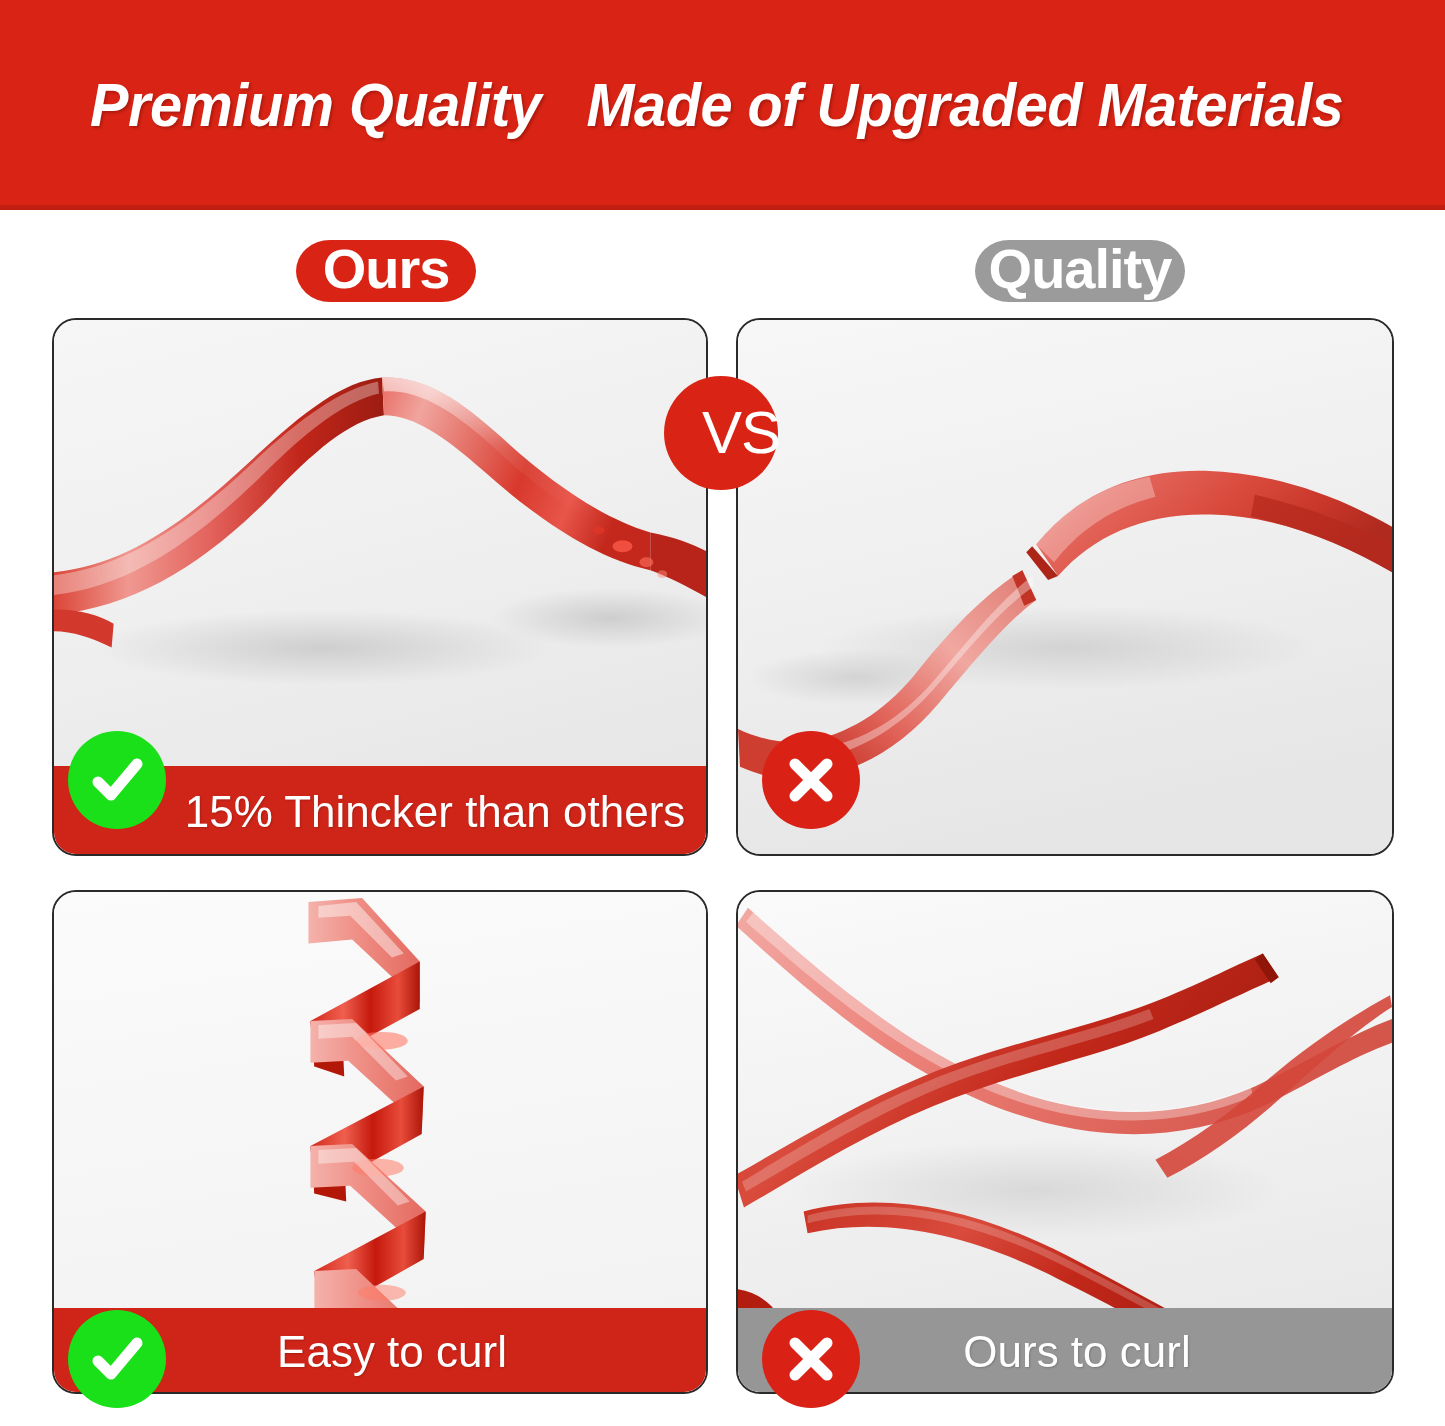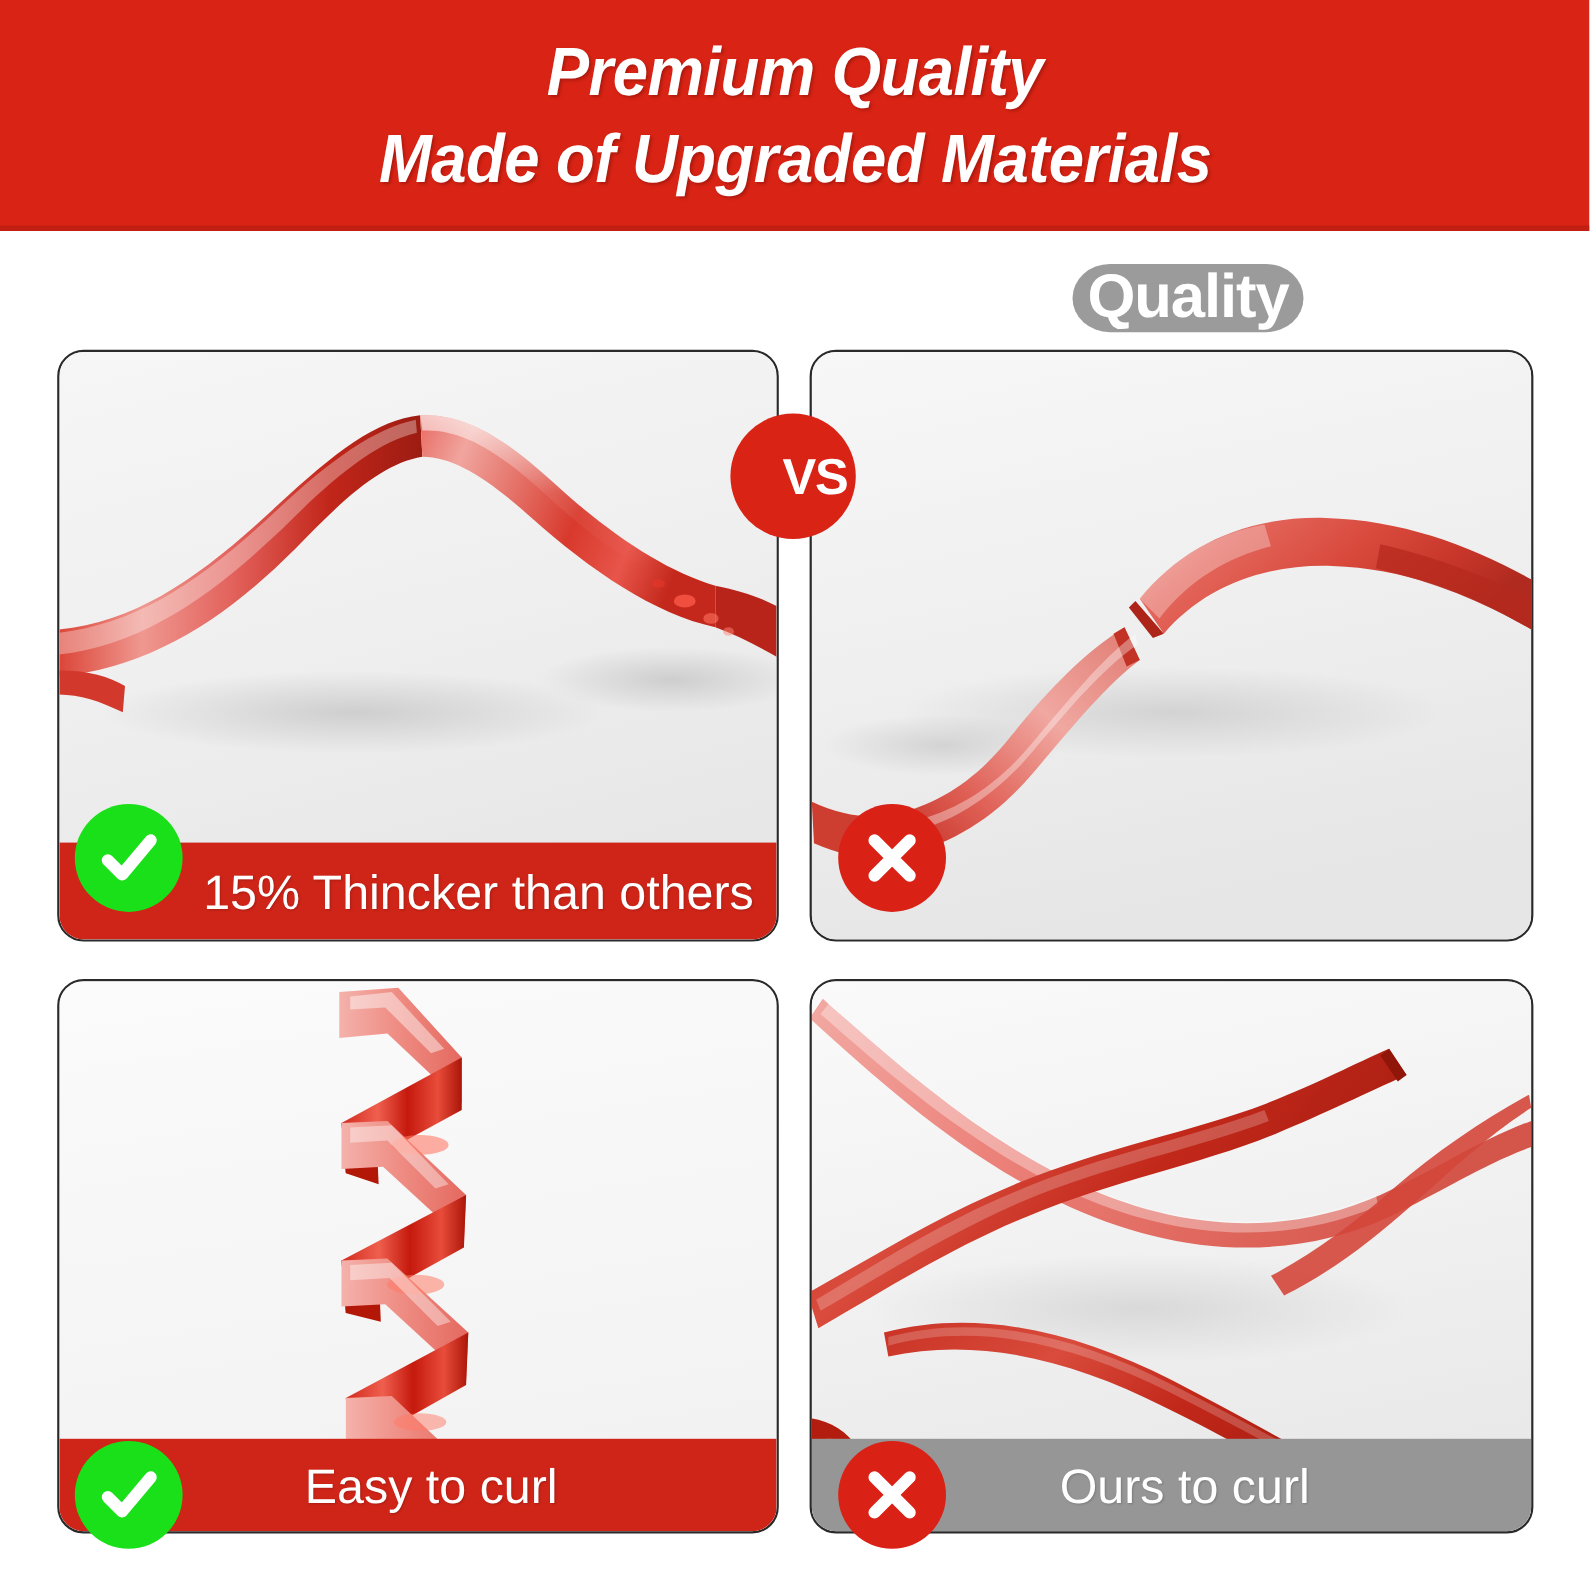--- a/index.html
+++ b/index.html
@@ -16,21 +16,20 @@
   }
 
   
   .header-banner {
     position: absolute;
     left: 0; top: 0;
     width: 1445px;
     height: 210px;
     background: #d92415;
     display: flex;
-    flex-direction: column;
     align-items: center;
     justify-content: center;
   }
   .header-banner::after {
     content: "";
     position: absolute;
     left: 0; bottom: 0;
     width: 100%;
     height: 5px;
     background: #c01f11;
@@ -164,36 +163,39 @@
     height: 114px;
     border-radius: 50%;
     background: #d92415;
     display: flex;
     align-items: center;
     justify-content: center;
     z-index: 10;
   }
   .vs-text {
     color: #ffffff;
-    font-weight: bold;
-    font-size: 46px;
+    font-weight: normal;
+    font-size: 60px;
     line-height: 1;
     letter-spacing: -1px;
     margin-left: 40px;
   }
 </style>
 </head>
 <body>
 
 <div class="header-banner">
   <div class="header-line">Premium Quality</div>
   <div class="header-line">Made of Upgraded Materials</div>
 </div>
 
 <div class="col-labels">
+  <div class="pill pill-ours">
+    <span class="pill-text">Ours</span>
+  </div>
   <div class="pill pill-others">
     <span class="pill-text">Quality</span>
   </div>
 </div>
 
 <div class="panel panel-tl">
   <svg class="photo" viewBox="0 0 656 538" preserveAspectRatio="none">
     <defs>
       <linearGradient id="bgA" x1="0" y1="0" x2="0.3" y2="1">
         <stop offset="0" stop-color="#f6f6f6"></stop>

